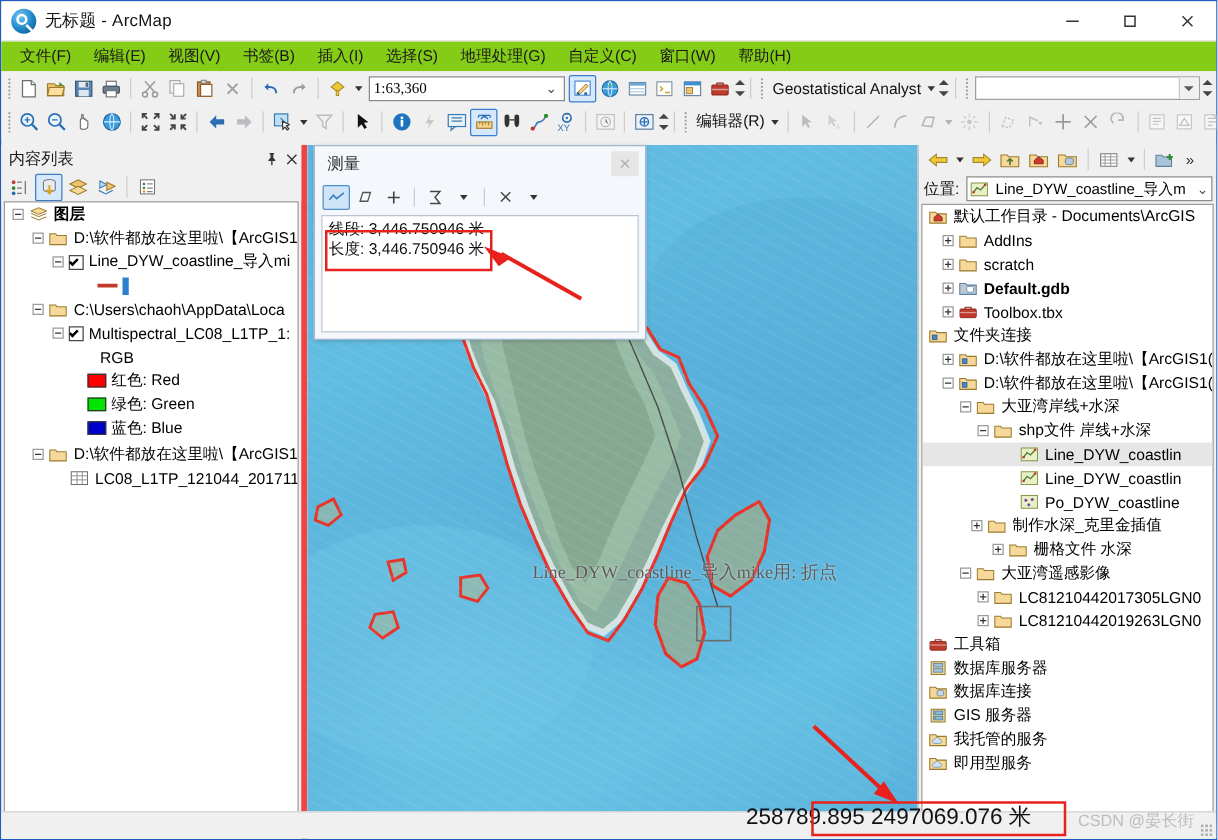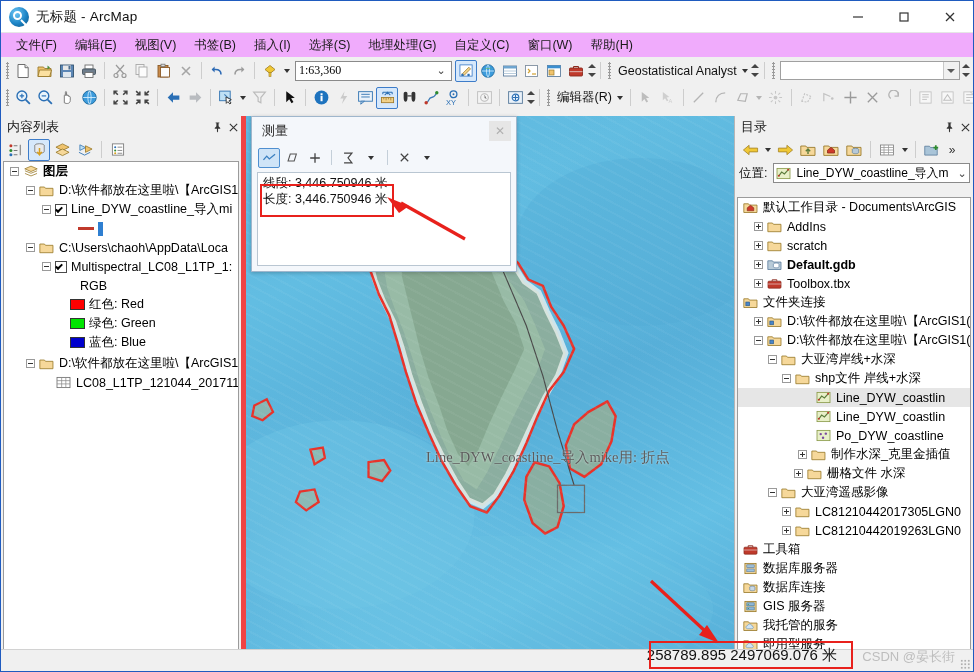--- a/index.html
+++ b/index.html
@@ -46,21 +46,21 @@
   .win-btns { position: absolute; right: 0; top: 0; height: 32px; display: flex; }
   .win-btn {
     width: 46px; height: 32px; display: flex; align-items: center; justify-content: center;
     color: #333; font-size: 13px; background: transparent;
   }
   .win-btn svg { display: block; }
 
   
   .menubar {
     height: 24px; display: flex; align-items: center;
-    background: #f0abfc; padding-left: 6px; text-align: center;
+    background: #84cc16; padding-left: 6px; text-align: center;
   }
   .menu-item {
     padding: 3px 9px; font-size: 12.5px; color: #1a1a1a; white-space: nowrap;
   }
 
   
   .toolbar-row {
     height: 27px; display: flex; align-items: center;
     background: #f0f0f0; padding-left: 2px;
   }
@@ -201,21 +201,21 @@
   .cat-loc {
     height: 24px; display: flex; align-items: center; padding-left: 4px; gap: 6px;
   }
   .cat-loc .lab { font-size: 12.5px; color: #111; }
   .cat-combo {
     flex: 1; height: 20px; border: 1px solid #8a8a8a; background: #fff;
     display: flex; align-items: center; padding-left: 2px; margin-right: 3px; overflow: hidden;
   }
   .cat-combo .txt { font-size: 12px; color: #000; white-space: nowrap; overflow: hidden; }
   .cat-tree {
-    flex: 1; margin: 12px 2px 0 2px; background: #fff; border: 1px solid #9b9b9b;
+    flex: 1; margin: 0 2px 0 2px; background: #fff; border: 1px solid #9b9b9b;
     overflow: hidden; font-size: 12.5px; position: relative;
   }
   .cat-scroll { height: 14px; background: #f0f0f0; display: flex; align-items: center; padding: 0 30px 0 10px; }
   .cat-scroll i { display: block; flex: 1; height: 5px; background: #9a9a9a; border-radius: 3px; }
 
   
   .measure {
     position: absolute; left: 250px; top: 115px; width: 266px; height: 156px;
     background: #f4f7fb; border: 1px solid #9fb6cc;
     box-shadow: 0 1px 4px rgba(0,0,0,.22);
@@ -242,21 +242,21 @@
     position: absolute; border: 2px solid #e8211c; z-index: 40; pointer-events: none;
   }
   .anno-arrow { position: absolute; z-index: 41; pointer-events: none; }
 
   
   .watermark {
     position: absolute; right: 18px; bottom: 5px; font-size: 13px; color: #bdbdbd;
     white-space: nowrap; z-index: 20;
   }
   .status-coord {
-    position: absolute; right: 136px; bottom: 6px; font-size: 15px; color: #111;
+    position: absolute; right: 148px; bottom: 6px; font-size: 18px; color: #111;
     white-space: nowrap; z-index: 20; font-family: "Liberation Sans", sans-serif;
   }
   .corner-grip {
     position: absolute; right: 3px; bottom: 2px; width: 10px; height: 10px;
     background-image: radial-gradient(circle, #b0b0b0 1px, transparent 1.2px);
     background-size: 3.5px 3.5px; z-index: 22;
   }
   .bottom-strip {
     position: absolute; left: 0; right: 0; bottom: 0; height: 22px;
     background: #f0f0f0; border-top: 1px solid #d2d2d2; z-index: 10;
@@ -932,33 +932,20 @@
               <rect x="6.4" y="1" width="2.6" height="9" fill="#2a6fb5"></rect>
             </svg>
         </div>
         <div class="ms-slider">
             <i></i>
           </div>
       </div>
     </div>
 
     <div class="panel catalog">
-      <div class="panel-head">
-        <div class="panel-title">目录</div>
-        <div class="panel-btn">
-          <svg width="11" height="12" viewBox="0 0 12 12">
-              <path d="M4 1h4v1h-.8v3.2L9 7v1H6.6v3L6 12l-.6-1V8H3V7l1.8-1.8V2H4z" fill="#333"></path>
-            </svg>
-        </div>
-        <div class="panel-btn">
-          <svg width="11" height="11" viewBox="0 0 12 12">
-              <path d="M2 2l8 8M10 2l-8 8" stroke="#333" stroke-width="1.2"></path>
-            </svg>
-        </div>
-      </div>
       <div class="panel-toolbar">
         <div class="tb-btn">
           <svg width="17" height="14" viewBox="0 0 18 14">
               <path d="M7.5 2L1.5 7l6 5v-3h9V5h-9z" fill="#f0c836" stroke="#a8862a" stroke-width=".9"></path>
             </svg>
         </div>
         <div class="tb-caret">
             <div class="caret-dn"></div>
           </div>
         <div class="tb-btn">
@@ -1147,21 +1134,21 @@
           <span class="ico">
               <svg width="15" height="13" viewBox="0 0 16 14">
                 <rect x="1" y="1.5" width="14" height="11" fill="#e8f0c8" stroke="#8a9a4a" stroke-width=".9"></rect>
                 <circle cx="5" cy="5.5" r="1.3" fill="#7b4aa0"></circle>
                 <circle cx="10.5" cy="5" r="1.3" fill="#7b4aa0"></circle>
                 <circle cx="7.5" cy="9.5" r="1.3" fill="#7b4aa0"></circle>
               </svg>
             </span>
           <span class="lbl">Po_DYW_coastline</span>
         </div>
-        <div class="tnode" style="padding-left:60px">
+        <div class="tnode" style="padding-left:39px">
           <span class="expander plus"></span>
           <span class="ico">
               <svg width="15" height="12" viewBox="0 0 16 13">
                 <path d="M.8 2.2h5l1.1 1.4H15v8H.8z" fill="#f6d89a" stroke="#9a7b2c" stroke-width=".9"></path>
               </svg>
             </span>
           <span class="lbl">制作水深_克里金插值</span>
         </div>
         <div class="tnode" style="padding-left:56px">
           <span class="expander plus"></span>

